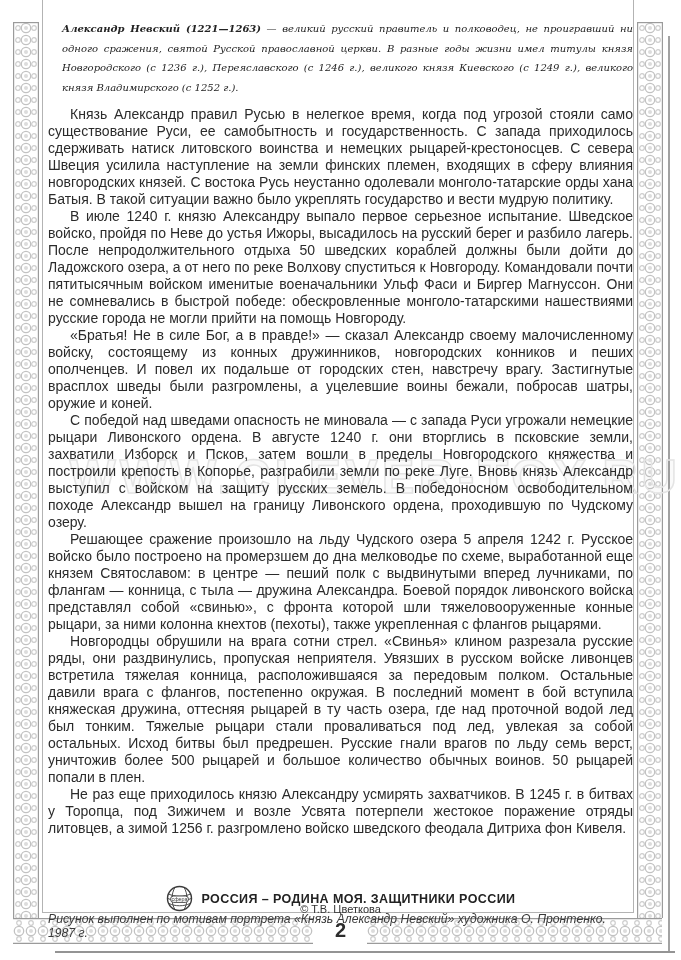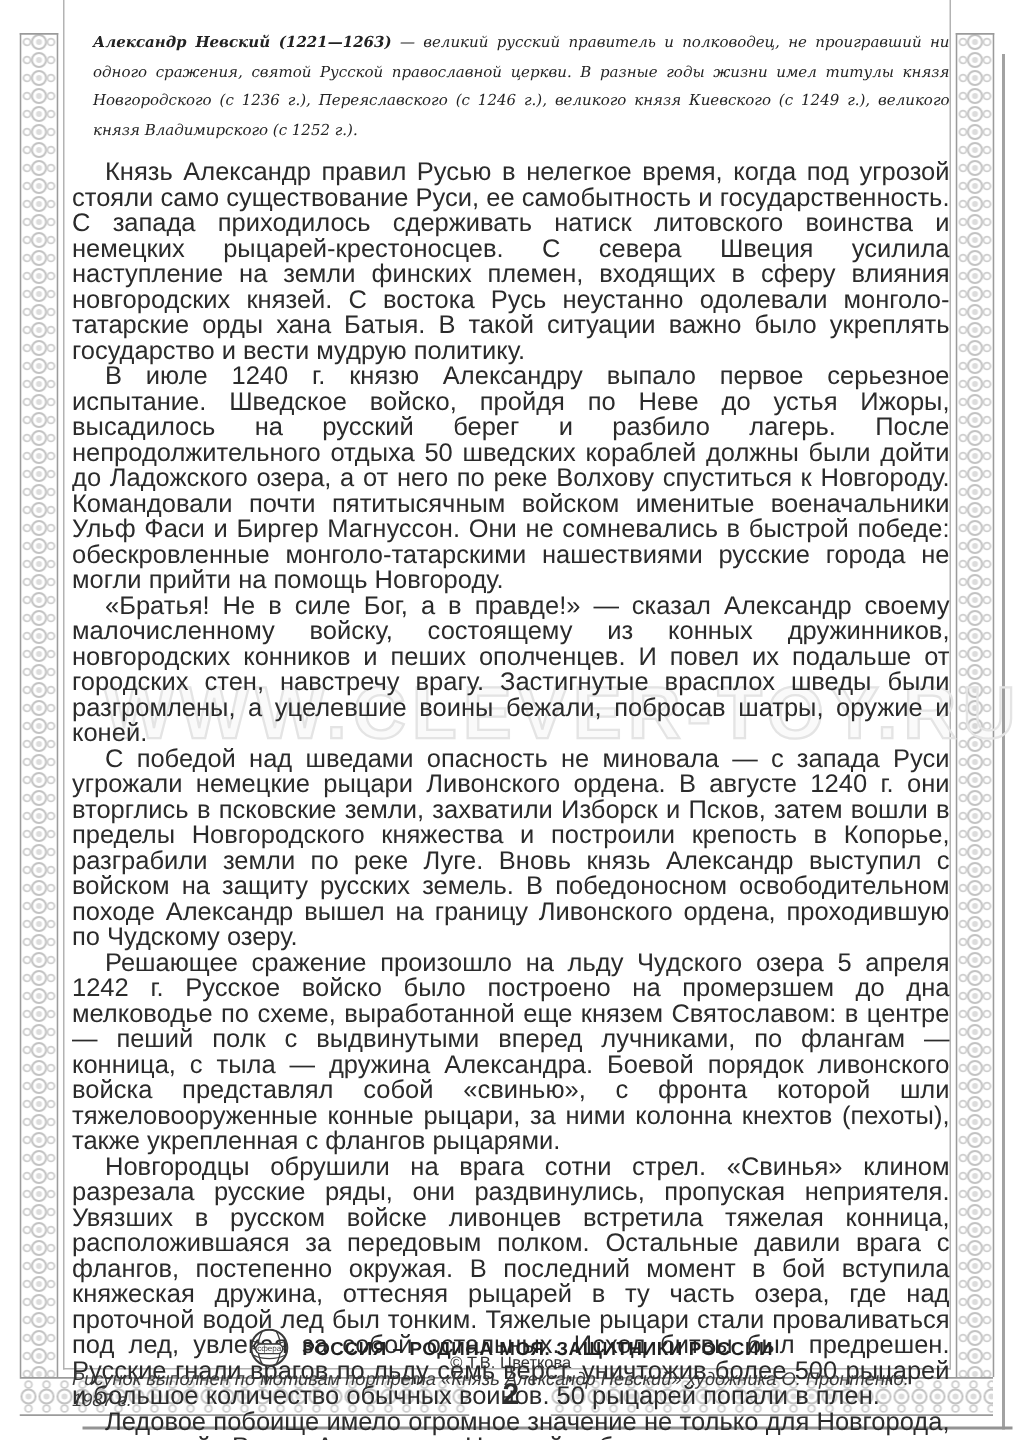--- a/index.html
+++ b/index.html
@@ -58,21 +58,21 @@
     font-family: "DejaVu Serif", "Liberation Serif", serif;
     font-style: italic;
     font-size: 10px;
     line-height: 19.5px;
     text-align: justify;
     color: #222222;
   }
   .intro .intro-name { font-weight: bold; }
   .body-text p {
     margin: 0;
-    font-size: 17px;
+    font-size: 14px;
     line-height: 17px;
     text-align: justify;
     text-indent: 22px;
   }
   .caption {
     position: absolute;
     left: 48px; top: 912px;
     width: 585px;
     font-style: italic;
     font-size: 12.2px;
@@ -183,21 +183,20 @@
 
   <div class="content">
     <p class="intro"><span class="intro-name">Александр Невский (1221—1263)</span><span> — великий русский правитель и полководец, не проигравший ни одного сражения, святой Русской православной церкви. В разные годы жизни имел титулы князя Новгородского (с 1236 г.), Переяславского (с 1246 г.), великого князя Киевского (с 1249 г.), великого князя Владимирского (с 1252 г.).</span></p>
     <div class="body-text">
       <p>Князь Александр правил Русью в нелегкое время, когда под угрозой стояли само существование Руси, ее самобытность и государственность. С запада приходилось сдерживать натиск литовского воинства и немецких рыцарей-крестоносцев. С севера Швеция усилила наступление на земли финских племен, входящих в сферу влияния новгородских князей. С востока Русь неустанно одолевали монголо-татарские орды хана Батыя. В такой ситуации важно было укреплять государство и вести мудрую политику.</p>
       <p>В июле 1240 г. князю Александру выпало первое серьезное испытание. Шведское войско, пройдя по Неве до устья Ижоры, высадилось на русский берег и разбило лагерь. После непродолжительного отдыха 50 шведских кораблей должны были дойти до Ладожского озера, а от него по реке Волхову спуститься к Новгороду. Командовали почти пятитысячным войском именитые военачальники Ульф Фаси и Биргер Магнуссон. Они не сомневались в быстрой победе: обескровленные монголо-татарскими нашествиями русские города не могли прийти на помощь Новгороду.</p>
       <p>«Братья! Не в силе Бог, а в правде!» — сказал Александр своему малочисленному войску, состоящему из конных дружинников, новгородских конников и пеших ополченцев. И повел их подальше от городских стен, навстречу врагу. Застигнутые врасплох шведы были разгромлены, а уцелевшие воины бежали, побросав шатры, оружие и коней.</p>
       <p>С победой над шведами опасность не миновала — с запада Руси угрожали немецкие рыцари Ливонского ордена. В августе 1240 г. они вторглись в псковские земли, захватили Изборск и Псков, затем вошли в пределы Новгородского княжества и построили крепость в Копорье, разграбили земли по реке Луге. Вновь князь Александр выступил с войском на защиту русских земель. В победоносном освободительном походе Александр вышел на границу Ливонского ордена, проходившую по Чудскому озеру.</p>
       <p>Решающее сражение произошло на льду Чудского озера 5 апреля 1242 г. Русское войско было построено на промерзшем до дна мелководье по схеме, выработанной еще князем Святославом: в центре — пеший полк с выдвинутыми вперед лучниками, по флангам — конница, с тыла — дружина Александра. Боевой порядок ливонского войска представлял собой «свинью», с фронта которой шли тяжеловооруженные конные рыцари, за ними колонна кнехтов (пехоты), также укрепленная с флангов рыцарями.</p>
       <p>Новгородцы обрушили на врага сотни стрел. «Свинья» клином разрезала русские ряды, они раздвинулись, пропуская неприятеля. Увязших в русском войске ливонцев встретила тяжелая конница, расположившаяся за передовым полком. Остальные давили врага с флангов, постепенно окружая. В последний момент в бой вступила княжеская дружина, оттесняя рыцарей в ту часть озера, где над проточной водой лед был тонким. Тяжелые рыцари стали проваливаться под лед, увлекая за собой остальных. Исход битвы был предрешен. Русские гнали врагов по льду семь верст, уничтожив более 500 рыцарей и большое количество обычных воинов. 50 рыцарей попали в плен.</p>
-      <p>Ледовое побоище имело огромное значение не только для Новгорода, но и всей Руси. Александр Невский обезопасил северо-западные границы государства и предотвратил возможный раскол Северной Руси.</p>
       <p>Не раз еще приходилось князю Александру усмирять захватчиков. В 1245 г. в битвах у Торопца, под Зижичем и возле Усвята потерпели жестокое поражение отряды литовцев, а зимой 1256 г. разгромлено войско шведского феодала Дитриха фон Кивеля.</p>
     </div>
   </div>
 
   <div class="caption">Рисунок выполнен по мотивам портрета «Князь Александр Невский» художника О. Пронтенко. 1987 г.</div>
 
   <div class="footer-row">
     <svg width="27" height="27" viewBox="0 0 27 27" aria-hidden="true">
       <circle cx="13.5" cy="13.5" r="12" fill="none" stroke="#3a3a3a" stroke-width="1.4"></circle>
       <path d="M2.5 9 C 9 12, 18 12, 24.5 9" fill="none" stroke="#3a3a3a" stroke-width="0.9"></path>

